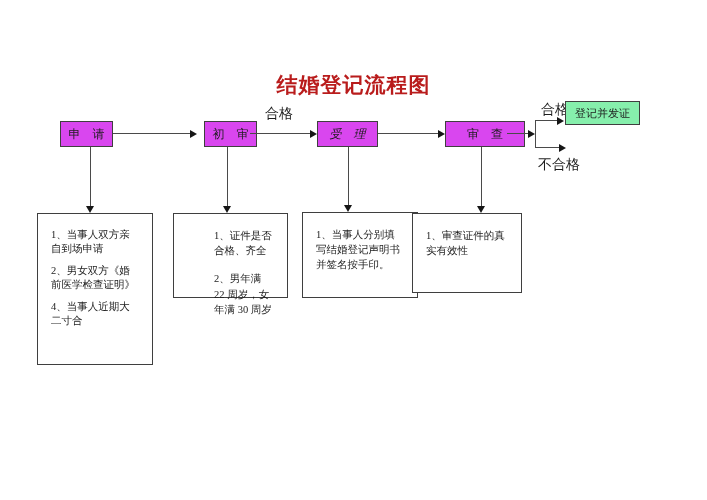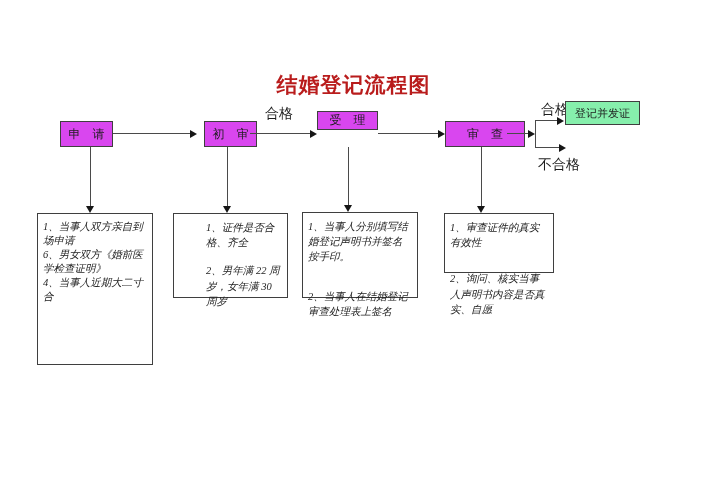--- a/index.html
+++ b/index.html
@@ -40,40 +40,40 @@
     border-top:7px solid #161616;
   }
   .lbl{
     position:absolute;font-size:14px;color:#1d1d1d;white-space:pre;
   }
   .dbox{
     position:absolute;box-sizing:border-box;
     border:1px solid #3f3f3f;background:#fff;
     padding:6px 5px;font-size:10.5px;color:#1d1d1d;
   }
-  .dbox p{margin:0;line-height:1.45;font-style:italic;}
+  .dbox p{margin:8px;line-height:1.45;}
   .dbox.tight p{line-height:1.33;}
   .gap-sm{margin-top:13px !important;}
   .gap-md{margin-top:21px !important;}
   .gap-lg{margin-top:24px !important;}
   .d1{left:37px;top:213px;width:116px;height:152px;}
   .d2{left:173px;top:213px;width:115px;height:85px;padding-left:32px;}
   .d3{left:302px;top:212px;width:116px;height:86px;}
-  .d4{left:444px;top:213px;width:110px;height:60px;}
+  .d4{left:412px;top:213px;width:110px;height:80px;}
 </style>
 </head>
 <body>
 
 <div class="canvas">
 
   <div class="title">结婚登记流程图</div>
 
   <div class="fbox" style="left:60px;top:121px;width:53px;height:26px;">申　请</div>
   <div class="fbox" style="left:204px;top:121px;width:53px;height:26px;">初　审</div>
-  <div class="fbox" style="left:317px;top:111px;width:61px;height:19px;">受　理</div>
+  <div class="fbox" style="left:317px;top:121px;width:61px;height:26px;font-style:italic;">受　理</div>
   <div class="fbox" style="left:445px;top:121px;width:80px;height:26px;">审　查</div>
 
   <div class="hline" style="left:113px;top:133px;width:78px;"></div>
   <div class="ah-r" style="left:190px;top:130px;"></div>
 
   <div class="hline" style="left:250px;top:133px;width:61px;"></div>
   <div class="ah-r" style="left:310px;top:130px;"></div>
   <div class="lbl" style="left:265px;top:105px;">合格</div>
 
   <div class="hline" style="left:378px;top:133px;width:61px;"></div>
@@ -99,32 +99,30 @@
   <div class="ah-d" style="left:223px;top:206px;"></div>
 
   <div class="vline" style="left:348px;top:147px;height:58px;"></div>
   <div class="ah-d" style="left:344px;top:205px;"></div>
 
   <div class="vline" style="left:481px;top:147px;height:59px;"></div>
   <div class="ah-d" style="left:477px;top:206px;"></div>
 
   <div class="dbox tight d1">
     <p>1、当事人双方亲自到场申请</p>
-    <p>6、男女双方《婚前医学检查证明》</p>
+    <p>2、男女双方《婚前医学检查证明》</p>
     <p>4、当事人近期大二寸合</p>
   </div>
 
   <div class="dbox d2">
     <p>1、证件是否合格、齐全</p>
     <p class="gap-sm">2、男年满 22 周岁，女年满 30 周岁</p>
   </div>
 
   <div class="dbox d3">
     <p>1、当事人分别填写结婚登记声明书并签名按手印。</p>
-    <p class="gap-lg">2、当事人在结婚登记审查处理表上签名</p>
   </div>
 
   <div class="dbox d4">
     <p>1、审查证件的真实有效性</p>
-    <p class="gap-md">2、询问、核实当事人声明书内容是否真实、自愿</p>
   </div>
 
 </div>
 
 </body></html>

